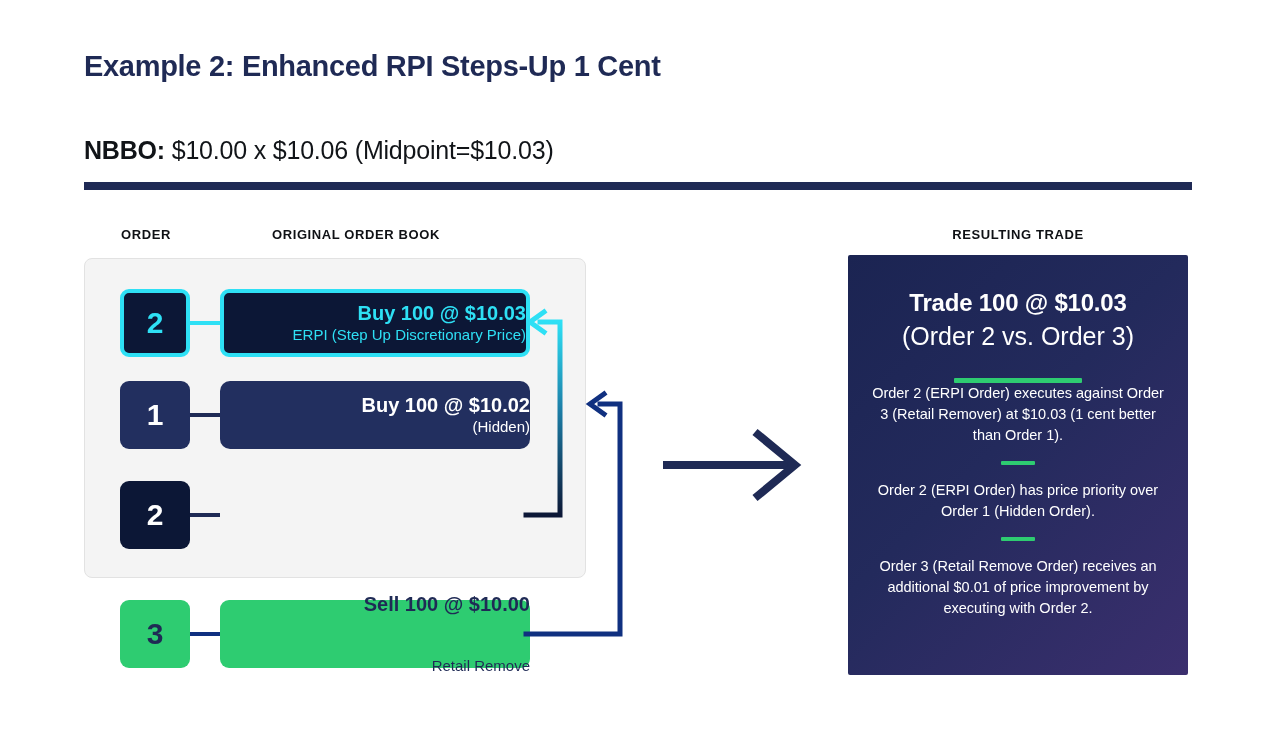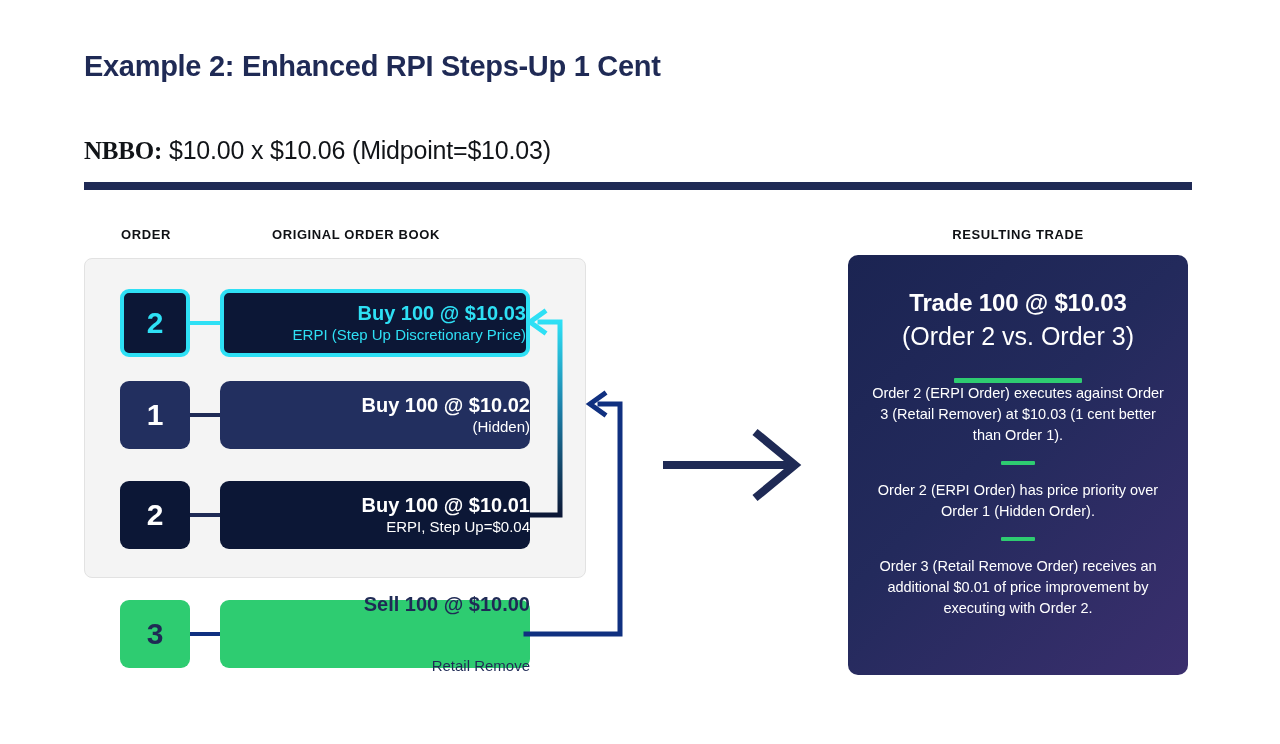--- a/index.html
+++ b/index.html
@@ -31,21 +31,20 @@
     position: absolute;
     left: 84px;
     top: 136px;
     font-size: 25px;
     color: #111418;
     white-space: nowrap;
     letter-spacing: -0.2px;
   }
   .nbbo-line .nbbo-label {
     font-weight: bold;
-    font-family: Liberation Serif, serif;
   }
   .divider {
     position: absolute;
     left: 84px;
     top: 182px;
     width: 1108px;
     height: 8px;
     background: #1f2a55;
   }
 
@@ -162,21 +161,21 @@
     pointer-events: none;
   }
 
   
   .trade-panel {
     position: absolute;
     left: 848px;
     top: 255px;
     width: 340px;
     height: 420px;
-    border-radius: 10px;
+    border-radius: 2px;
     background: linear-gradient(135deg, #1b2452 0%, #232a5c 45%, #3b2f6e 100%);
     box-sizing: border-box;
     padding: 34px 22px 20px 22px;
     text-align: center;
     color: #ffffff;
   }
   .trade-title {
     font-size: 24px;
     font-weight: bold;
     letter-spacing: -0.2px;
@@ -242,24 +241,20 @@
   <div class="stem"></div>
   <div class="detail">
     <div class="main">Buy 100 @ $10.02</div>
     <div class="sub">(Hidden)</div>
   </div>
 </div>
 
 <div class="order-row" id="row-erpi-base">
   <div class="badge">2</div>
   <div class="stem"></div>
-  <div class="detail">
-    <div class="main">Buy 100 @ $10.01</div>
-    <div class="sub">ERPI, Step Up=$0.04</div>
-  </div>
 </div>
 
 <div class="order-row" id="row-retail">
   <div class="badge">3</div>
   <div class="stem"></div>
   <div class="detail">
     <div class="main">Sell 100 @ $10.00</div>
     <div class="sub">Retail Remove</div>
   </div>
 </div>

